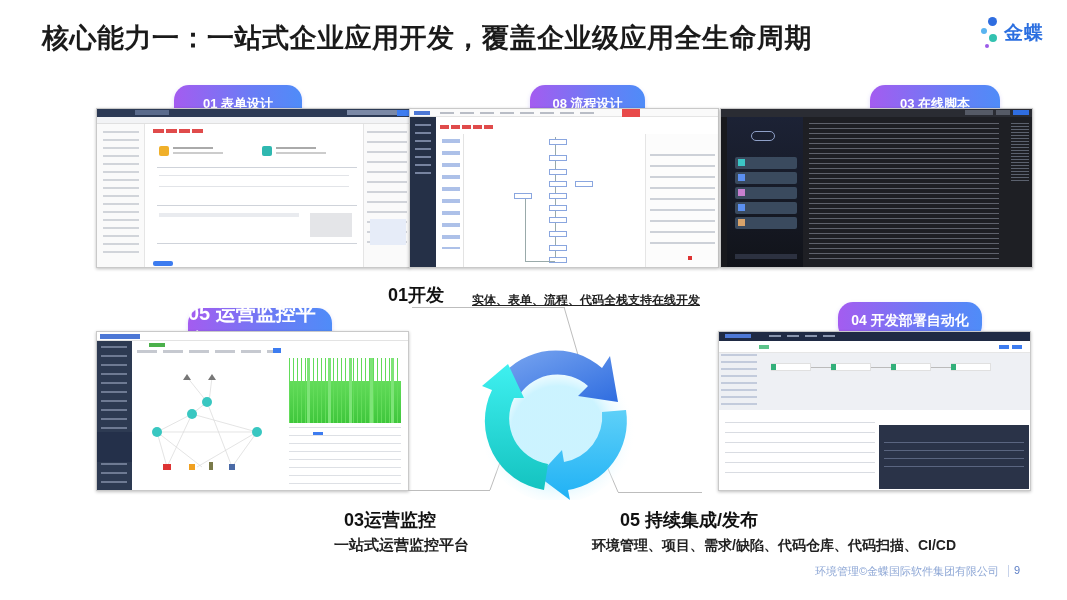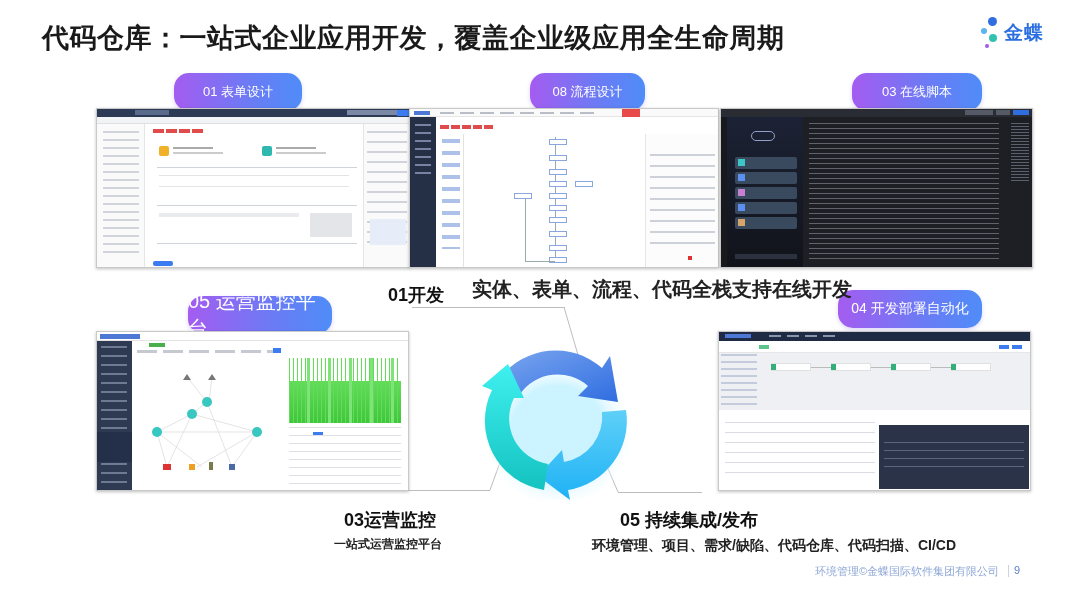--- a/index.html
+++ b/index.html
@@ -5,24 +5,24 @@
   * { box-sizing: border-box; margin: 0; padding: 0; }
   html, body { width: 1067px; height: 600px; overflow: hidden; background: #ffffff; }
   body { position: relative; font-family: "Liberation Sans", "DejaVu Sans", sans-serif; color: #111; }
 
   .title { position: absolute; left: 42px; top: 20px; font-size: 27px; font-weight: bold; color: #1a1a1a; letter-spacing: 0.5px; }
 
   .logo { position: absolute; left: 980px; top: 14px; width: 80px; height: 40px; }
   .logo .dot { position: absolute; border-radius: 50%; }
   .logo .txt { position: absolute; left: 24px; top: 6px; font-size: 19px; color: #2b6fe0; font-weight: bold; letter-spacing: 1px; }
 
-  .pill { position: absolute; height: 38px; border-radius: 15px; color: #fff; font-size: 13px; font-weight: normal;
+  .pill { position: absolute; height: 38px; border-radius: 15px; color: #fff; font-size: 13px; font-weight: bold;
           display: flex; align-items: center; justify-content: center;
           background: linear-gradient(90deg, #a45cf0 0%, #6a7cf5 60%, #4f8cf8 100%);
-          box-shadow: 0 2px 4px rgba(120,100,230,0.25); }
+          box-shadow: 0 2px 4px rgba(120,100,230,0.25); margin-top: 12px; }
 
   .shot { position: absolute; overflow: hidden; border: 1px solid #c9c9c9; box-shadow: 0 1px 3px rgba(0,0,0,0.25); background: #f6f7fa; }
 
   
   .bar { position: absolute; left: 0; right: 0; }
   .blk { position: absolute; }
   .line { position: absolute; height: 2px; background: #cfd3da; }
 
   .connector { position: absolute; background: #bdbdbd; }
 
@@ -31,35 +31,35 @@
 
   .footer { position: absolute; left: 815px; top: 564px; font-size: 11px; color: #8fa8d6; }
   .pagenum { position: absolute; left: 1014px; top: 564px; font-size: 11px; color: #5d7fc6; }
   .pagesep { position: absolute; left: 1008px; top: 565px; width: 1px; height: 12px; background: #c8d3ea; }
 
   .cycle { position: absolute; left: 478px; top: 340px; width: 160px; height: 160px; }
 </style>
 </head>
 <body>
 
-<div class="title">代码仓库：一站式企业应用开发，覆盖企业级应用全生命周期</div>
+<div class="title">核心能力一：一站式企业应用开发，覆盖企业级应用全生命周期</div>
 
 <div class="logo">
   <div>
     <span class="dot" style="left:8px;top:3px;width:9px;height:9px;background:#2f6de0;"></span>
     <span class="dot" style="left:1px;top:14px;width:6px;height:6px;background:#5ab4f0;"></span>
     <span class="dot" style="left:9px;top:20px;width:8px;height:8px;background:#33c2b0;"></span>
     <span class="dot" style="left:5px;top:30px;width:4px;height:4px;background:#9b5ce8;"></span>
   </div>
   <span class="txt">金蝶</span>
 </div>
 
 <div class="pill" style="left:174px;top:73px;width:128px;">01 表单设计</div>
 <div class="pill" style="left:530px;top:73px;width:115px;">08 流程设计</div>
-<div class="pill" style="left:852px;top:73px;width:130px;text-align:right;">03 在线脚本</div>
+<div class="pill" style="left:870px;top:73px;width:130px;text-align:right;">03 在线脚本</div>
 <div class="pill" style="left:188px;top:296px;width:144px;font-size:20px;">05 运营监控平台</div>
 <div class="pill" style="left:838px;top:290px;width:144px;font-size:14px;">04 开发部署自动化</div>
 
 <div class="shot" style="left:96px;top:108px;width:314px;height:160px;background:#fff;">
   <div class="bar" style="top:0;height:8px;background:#2c3a55;"></div>
   <div class="blk" style="left:38px;top:1px;width:34px;height:5px;background:#5a6b8c;"></div>
   <div class="blk" style="left:250px;top:1px;width:56px;height:5px;background:#7b89a6;"></div>
   <div class="blk" style="left:300px;top:1px;width:12px;height:6px;background:#3d7cf0;"></div>
   <div class="bar" style="top:8px;height:7px;background:#f2f3f5;border-bottom:1px solid #e0e0e0;"></div>
 
@@ -254,23 +254,23 @@
   <circle cx="80" cy="85" r="78" fill="url(#glow)"></circle>
 
   <path d="M22 38 A70 70 0 0 1 124 28 L132 16 L140 62 L100 56 L110 46 A46 46 0 0 0 42 54 Z" fill="url(#gTop)"></path>
 
   <path d="M148 70 A70 70 0 0 1 90 150 L92 160 L60 136 L84 110 L86 122 A46 46 0 0 0 124 72 Z" fill="url(#gRight)"></path>
 
   <path d="M66 150 A70 70 0 0 1 14 50 L4 46 L30 24 L46 58 L36 58 A46 46 0 0 0 70 124 Z" fill="url(#gLeft)"></path>
 </svg>
 
 <div class="heading" style="left:388px;top:283px;font-size:18px;">01开发</div>
-<div class="sub" style="left:472px;top:276px;font-size:20px;">实体、表单、流程、代码全栈支持在线开发</div>
+<div class="sub" style="left:472px;top:292px;font-size:12px;text-decoration:underline;">实体、表单、流程、代码全栈支持在线开发</div>
 
 <div class="heading" style="left:344px;top:508px;font-size:18px;">03运营监控</div>
-<div class="sub" style="left:334px;top:536px;font-size:12px;text-align:right;">一站式运营监控平台</div>
+<div class="sub" style="left:334px;top:536px;font-size:15px;text-align:right;">一站式运营监控平台</div>
 
 <div class="heading" style="left:620px;top:508px;font-size:18px;">05 持续集成/发布</div>
 <div class="sub" style="left:592px;top:537px;font-size:14px;">环境管理、项目、需求/缺陷、代码仓库、代码扫描、CI/CD</div>
 
 <div class="footer">环境管理©金蝶国际软件集团有限公司</div>
 <div class="pagesep"></div>
 <div class="pagenum">9</div>
 
 </body></html>

